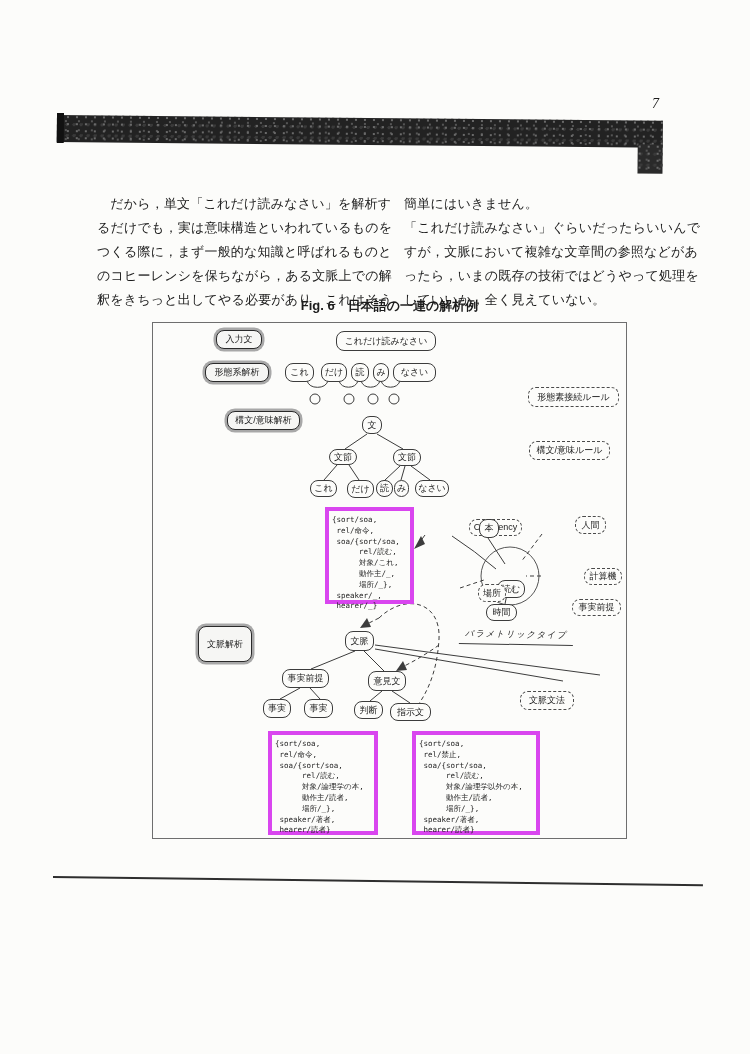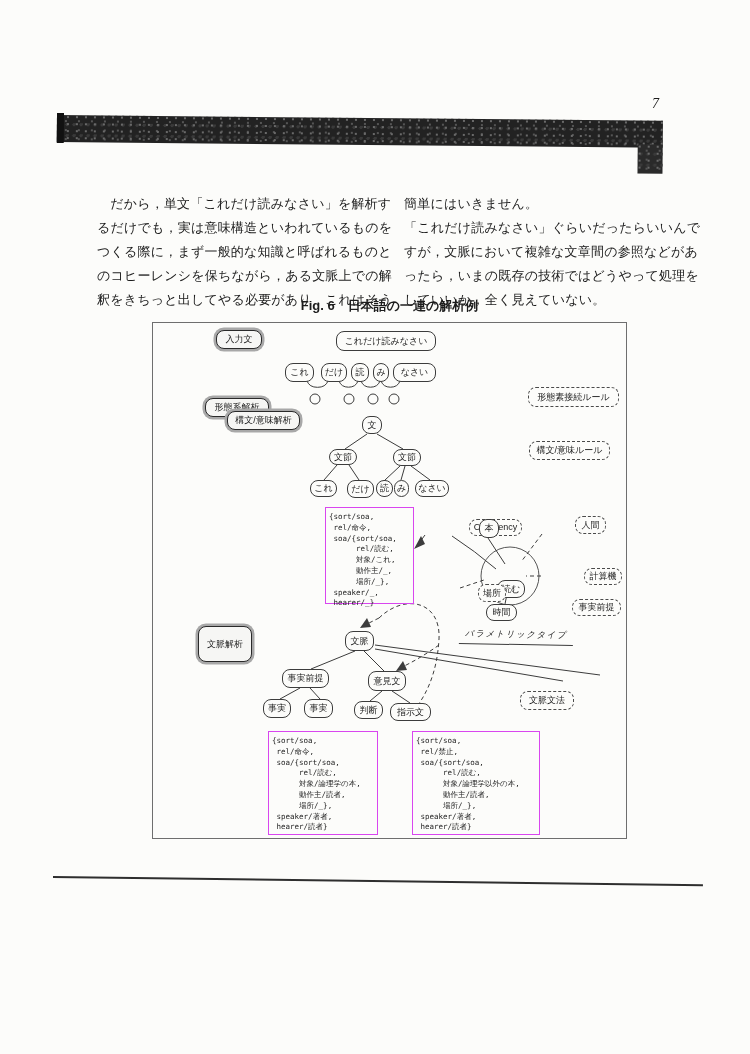--- a/index.html
+++ b/index.html
@@ -27,21 +27,21 @@
         font-family:"Liberation Sans","DejaVu Sans",sans-serif;font-weight:bold;font-size:13px;}
   .figure{position:absolute;left:152px;top:322px;width:475px;height:517px;
         border:1.5px solid #6e6e6e;box-sizing:border-box;
         font-family:"Liberation Sans","DejaVu Sans",sans-serif;}
   .figure svg{position:absolute;left:0;top:0;}
   .bx{position:absolute;box-sizing:border-box;display:flex;align-items:center;justify-content:center;
         font-size:9px;line-height:1;background:#fcfcfa;white-space:nowrap;border-radius:8px;}
   .sbox{border:1px solid #3c3c3c;}
   .dbox{border:1px dashed #4a4a4a;margin-left:45px;}
   .lbox{border:1px solid #2a2a2a;box-shadow:0 0 0 2.5px #a8a8a8;background:#f6f6f4;}
-  .fsbox{position:absolute;box-sizing:border-box;border:1px solid #d946ef;background:#fcfcfa;
+  .fsbox{position:absolute;box-sizing:border-box;border:4px solid #d946ef;background:#fcfcfa;
         font-family:"DejaVu Sans Mono","Liberation Mono",monospace;
         font-size:7.5px;line-height:10.8px;white-space:pre;padding:4px 3px;}
   .parametric{position:absolute;left:306px;top:306px;width:114px;text-align:center;
         font-size:8.5px;font-style:italic;letter-spacing:1.5px;border-bottom:1.2px solid #3c3c3c;
         padding-bottom:3px;transform:rotate(1.1deg);background:transparent;}
   .bottom-rule{position:absolute;left:53px;top:876px;width:650px;height:1.8px;background:#2e2e2e;
         transform:rotate(0.72deg);transform-origin:left top;}
 </style>
 </head>
 <body>
@@ -128,21 +128,21 @@
         <line x1="202" y1="328" x2="158" y2="346"></line>
         <line x1="211" y1="328" x2="231" y2="348"></line>
         <line x1="147" y1="365" x2="127" y2="376"></line>
         <line x1="157" y1="365" x2="167" y2="376"></line>
         <line x1="229" y1="368" x2="217" y2="378"></line>
         <line x1="239" y1="368" x2="257" y2="380"></line>
       </g>
     </svg>
 
     <div class="bx lbox" style="left:63px;top:7px;width:46px;height:19px;">入力文</div>
-    <div class="bx lbox" style="left:52px;top:40px;width:64px;height:19px;margin-top:35px;">形態系解析</div>
+    <div class="bx lbox" style="left:52px;top:40px;width:64px;height:19px;">形態系解析</div>
     <div class="bx lbox" style="left:51px;top:88px;width:73px;height:19px;margin-left:23px;">構文/意味解析</div>
     <div class="bx lbox" style="left:45px;top:303px;width:54px;height:36px;">文脈解析</div>
 
     <div class="bx sbox" style="left:183px;top:8px;width:100px;height:20px;">これだけ読みなさい</div>
 
     <div class="bx sbox" style="left:132px;top:40px;width:29px;height:19px;">これ</div>
     <div class="bx sbox" style="left:168px;top:40px;width:26px;height:19px;">だけ</div>
     <div class="bx sbox" style="left:198px;top:40px;width:18px;height:19px;">読</div>
     <div class="bx sbox" style="left:220px;top:40px;width:16px;height:19px;">み</div>
     <div class="bx sbox" style="left:240px;top:40px;width:43px;height:19px;">なさい</div>

